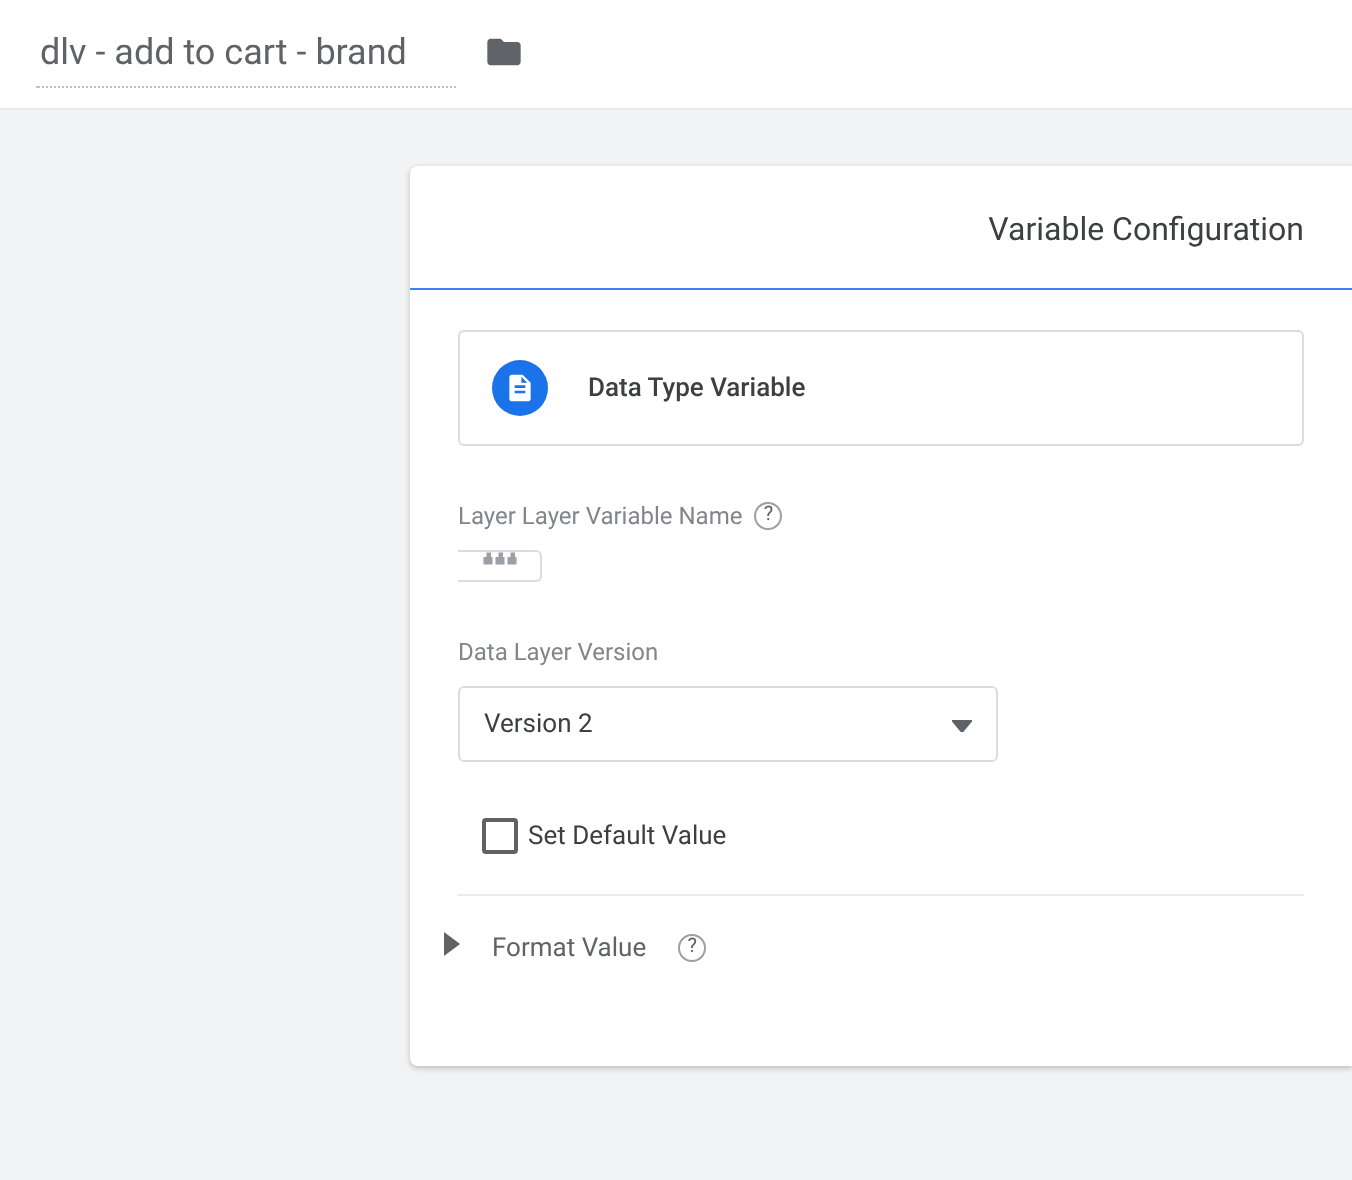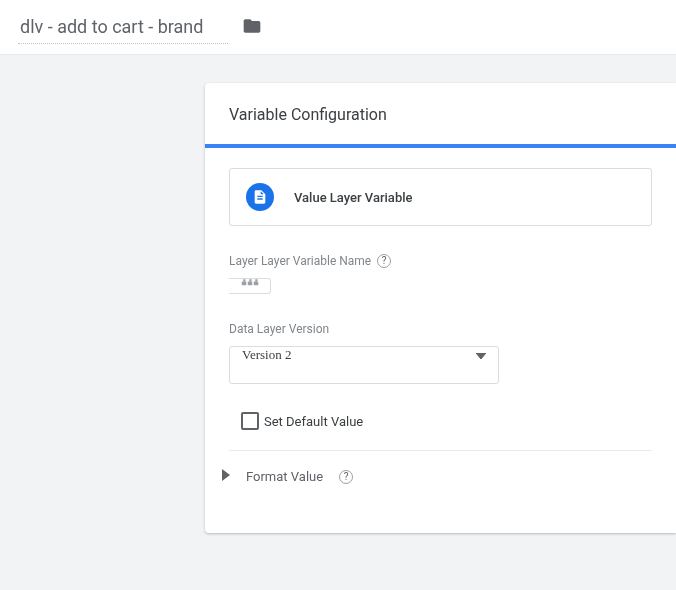--- a/index.html
+++ b/index.html
@@ -41,22 +41,23 @@
     border-radius: 4px 0 0 4px;
     box-shadow: 0 1px 3px rgba(60,64,67,0.2), 0 1px 2px rgba(60,64,67,0.12);
     padding: 0;
     width: 471px;
     min-height: 450px;
   }
   .card-title {
     font-size: 16px;
     color: #3c4043;
     padding: 22px 24px 20px 24px;
-    border-bottom: 4px solid #3b82f6;
+    border-bottom: 1px solid #3b82f6;
     font-weight: 400;
+    text-align: right;
   }
   .section { padding: 20px 24px 0 24px; }
   .field-label {
     font-size: 12px;
     color: #80868b;
     margin-bottom: 10px;
     display: flex;
     align-items: center;
     gap: 6px;
   }
@@ -110,27 +111,27 @@
     display:flex;align-items:center;justify-content:center;
     cursor:pointer;
   }
   .picker-btn svg { width:18px;height:14px;fill:#9aa0a6; }
   .select-box {
     border:1px solid #dadce0;
     border-radius:3px;
     height:38px;
     width:270px;
     display:flex;
+    align-items:center;
     justify-content:space-between;
     padding:0 12px;
     font-size:13px;
     color:#3c4043;
     cursor:pointer;
     margin-bottom:8px;
-    font-family:Liberation Serif, serif;
   }
   .select-box .caret svg{width:10px;height:6px;fill:#5f6368;stroke:#5f6368;}
   .checkbox-row {
     display:flex;align-items:center;gap:5px;
     padding: 20px 24px 20px 36px;
     font-size:13px;color:#3c4043;
   }
   .checkbox {
     width:18px;height:18px;border:2px solid #5f6368;border-radius:2px;
     cursor:pointer;
@@ -160,21 +161,21 @@
   <div class="card">
     <div class="card-title">Variable Configuration</div>
 
     <div class="section">
       <div class="type-box">
         <span class="type-icon">
           <svg viewBox="0 0 24 24">
               <path d="M14 2H6c-1.1 0-2 .9-2 2v16c0 1.1.9 2 2 2h12c1.1 0 2-.9 2-2V8l-6-6zM8 14h8v2H8v-2zm0-4h8v2H8v-2zm5-4V3.5L17.5 8H13z"></path>
             </svg>
         </span>
-        <span class="type-label">Value Layer Variable</span>
+        <span class="type-label">Data Type Variable</span>
       </div>
     </div>
 
     <div class="section">
       <div class="field-label">
         <span>Layer Layer Variable Name</span>
         <span class="help-icon">?</span>
       </div>
       <div class="input-row">
         <button class="picker-btn">

